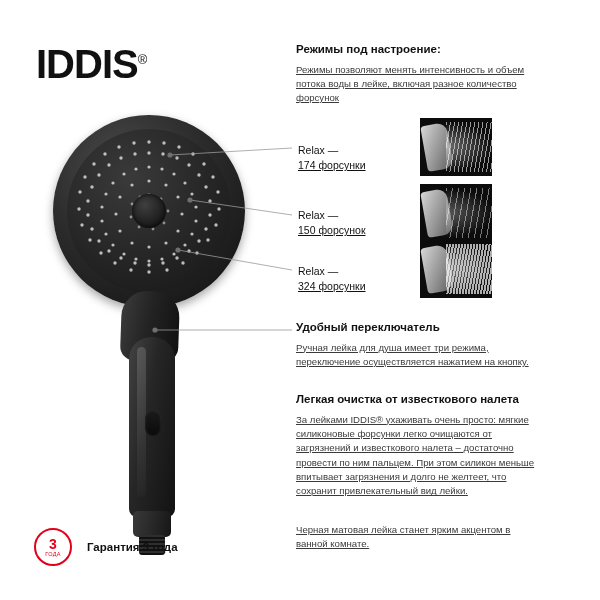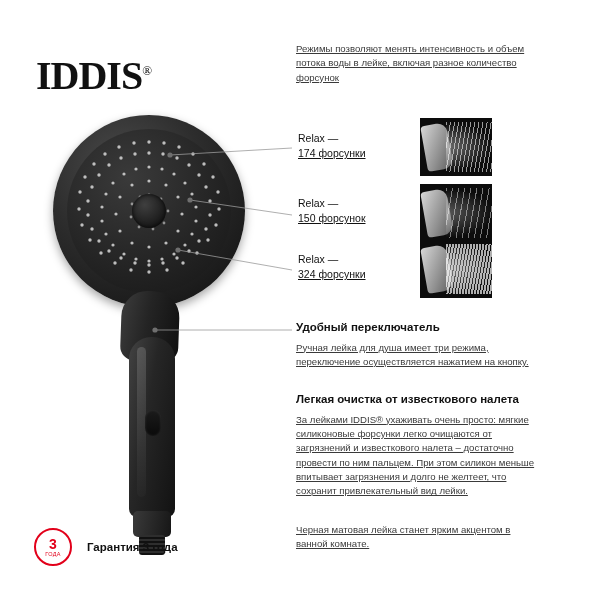--- a/index.html
+++ b/index.html
@@ -19,22 +19,22 @@
     position: absolute;
     inset: 0;
     width: 600px;
     height: 600px;
   }
 
   
   .logo {
     position: absolute;
     left: 36px;
-    top: 56px;
-    font-family: Liberation Serif, serif;
+    top: 44px;
+    font-family: Liberation Sans, sans-serif;
     font-weight: bold;
     font-size: 40px;
     letter-spacing: -1px;
     color: #111111;
     line-height: 1;
   }
   .logo .reg {
     font-size: 13px;
     vertical-align: super;
     font-weight: normal;
@@ -167,21 +167,21 @@
     line-height: 1.5;
     color: #3a3a3a;
     text-decoration: underline;
   }
   .mode-label {
     position: absolute;
     font-size: 10.5px;
     line-height: 1.45;
     color: #111111;
   }
-  .mode-label .l1 { display: block; }
+  .mode-label .l1 { display: block; margin-top: 12px; }
   .mode-label .l2 { display: block; text-decoration: underline; }
 
   
   .thumb {
     position: absolute;
     width: 72px;
     height: 58px;
     background: #0c0c0c;
     overflow: hidden;
   }
@@ -404,20 +404,21 @@
     </g>
     <g fill="#6f6f6f">
       <circle cx="170" cy="155" r="2.6"></circle>
       <circle cx="190" cy="200" r="2.6"></circle>
       <circle cx="178" cy="250" r="2.6"></circle>
       <circle cx="155" cy="330" r="2.6"></circle>
     </g>
   </svg>
 
   <div class="block" style="left:296px; top:42px; width:248px;">
+    <h3>Режимы под настроение:</h3>
     <p>Режимы позволяют менять интенсивность и объем потока воды в лейке, включая разное количество форсунок</p>
   </div>
 
   <div class="mode-label" style="left:298px; top:131px;">
     <span class="l1">Relax —</span>
     <span class="l2">174 форсунки</span>
   </div>
   <div class="thumb" style="left:420px; top:118px;">
     <div class="spray">
       <div class="nozzle-body"></div>

